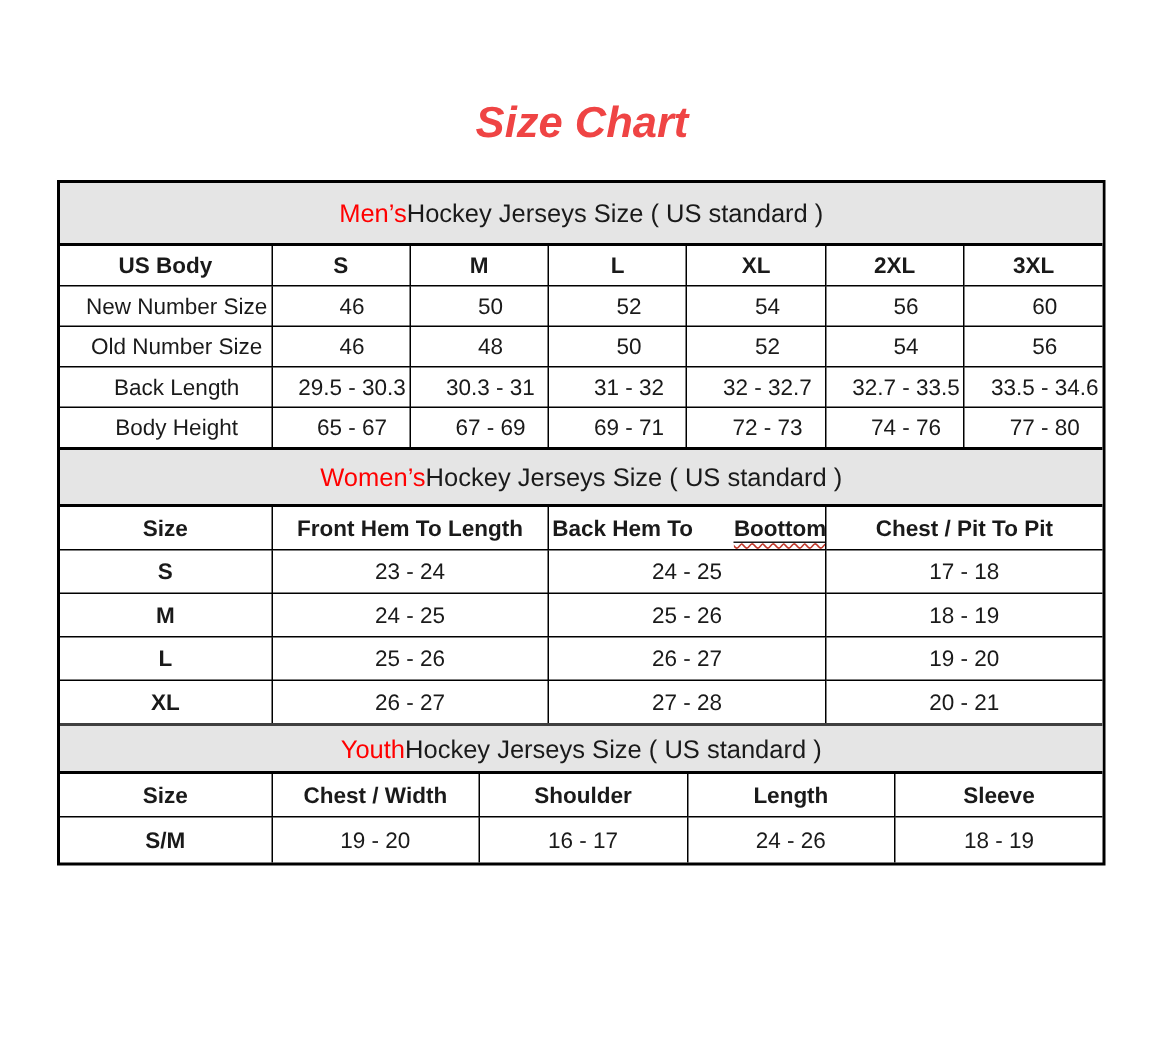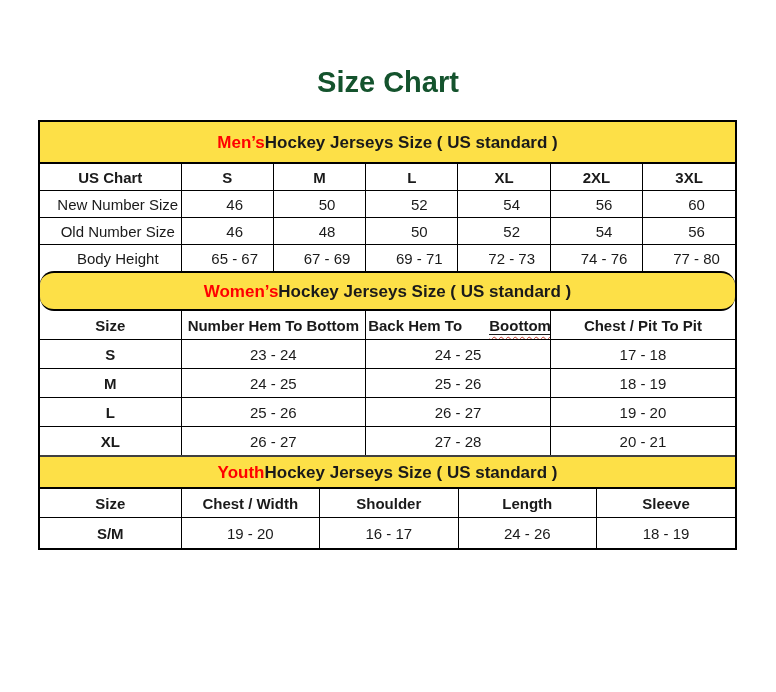--- a/index.html
+++ b/index.html
@@ -26,31 +26,31 @@
   }
   .chart-wrap {
     position: absolute;
     left: 38px;
     top: 120px;
     width: 695px;
     border: 2px solid #000;
   }
   .band {
     border-bottom: 2px solid #000;
-    background: #fde047;
+    background: #e5e5e5;
     text-align: center;
-    font-weight: bold;
+    font-weight: normal;
     font-size: 17px;
     line-height: 1;
     display: flex;
     align-items: center;
     justify-content: center;
   }
   .band.mens   { height: 40px; }
-  .band.womens { height: 36px; border-top: 2px solid #000; border-radius: 14px; }
+  .band.womens { height: 36px; border-top: 2px solid #000; }
   .band.youth  { height: 30px; border-top: 2px solid #404040; }
   .tbl {
     width: 100%;
     border-collapse: collapse;
     table-layout: fixed;
   }
   .tbl th, .tbl td {
     border: 1px solid #000;
     text-align: center;
     vertical-align: middle;
@@ -79,41 +79,41 @@
     text-decoration-thickness: 1px;
     text-underline-offset: 5px;
     margin-left: 23px;
   }
 </style>
 </head>
 <body>
 
 <div class="page">
 
-  <h1 class="title" style="color:#14532d;">Size Chart</h1>
+  <h1 class="title" style="color:#ef4444;font-style:italic;">Size Chart</h1>
 
   <div class="chart-wrap">
 
     <div class="band mens">
       <span style="color:#FF0000;">Men’s</span>
         <span> Hockey Jerseys Size ( US standard )</span>
     </div>
     <table class="tbl mens">
       <colgroup>
           <col class="col-label">
           <col>
           <col>
           <col>
           <col>
           <col>
           <col>
         </colgroup>
       <thead>
         <tr>
-          <th>US Chart</th>
+          <th>US Body</th>
           <th>S</th>
           <th>M</th>
           <th>L</th>
           <th>XL</th>
           <th>2XL</th>
           <th>3XL</th>
         </tr>
       </thead>
       <tbody>
         <tr>
@@ -128,20 +128,29 @@
         <tr>
           <td class="rowhead">Old Number Size</td>
           <td>46</td>
           <td>48</td>
           <td>50</td>
           <td>52</td>
           <td>54</td>
           <td>56</td>
         </tr>
         <tr>
+          <td class="rowhead">Back Length</td>
+          <td>29.5 - 30.3</td>
+          <td>30.3 - 31</td>
+          <td>31 - 32</td>
+          <td>32 - 32.7</td>
+          <td>32.7 - 33.5</td>
+          <td>33.5 - 34.6</td>
+        </tr>
+        <tr>
           <td class="rowhead">Body Height</td>
           <td>65 - 67</td>
           <td>67 - 69</td>
           <td>69 - 71</td>
           <td>72 - 73</td>
           <td>74 - 76</td>
           <td>77 - 80</td>
         </tr>
       </tbody>
     </table>
@@ -153,21 +162,21 @@
     <table class="tbl womens">
       <colgroup>
           <col class="col-label">
           <col>
           <col>
           <col>
         </colgroup>
       <thead>
         <tr>
           <th>Size</th>
-          <th>Number Hem To Bottom</th>
+          <th>Front Hem To Length</th>
           <th><span>Back Hem To </span><span class="misspelled">Boottom</span></th>
           <th>Chest / Pit To Pit</th>
         </tr>
       </thead>
       <tbody>
         <tr>
           <td class="rowhead">S</td>
           <td>23 - 24</td>
           <td>24 - 25</td>
           <td>17 - 18</td>

